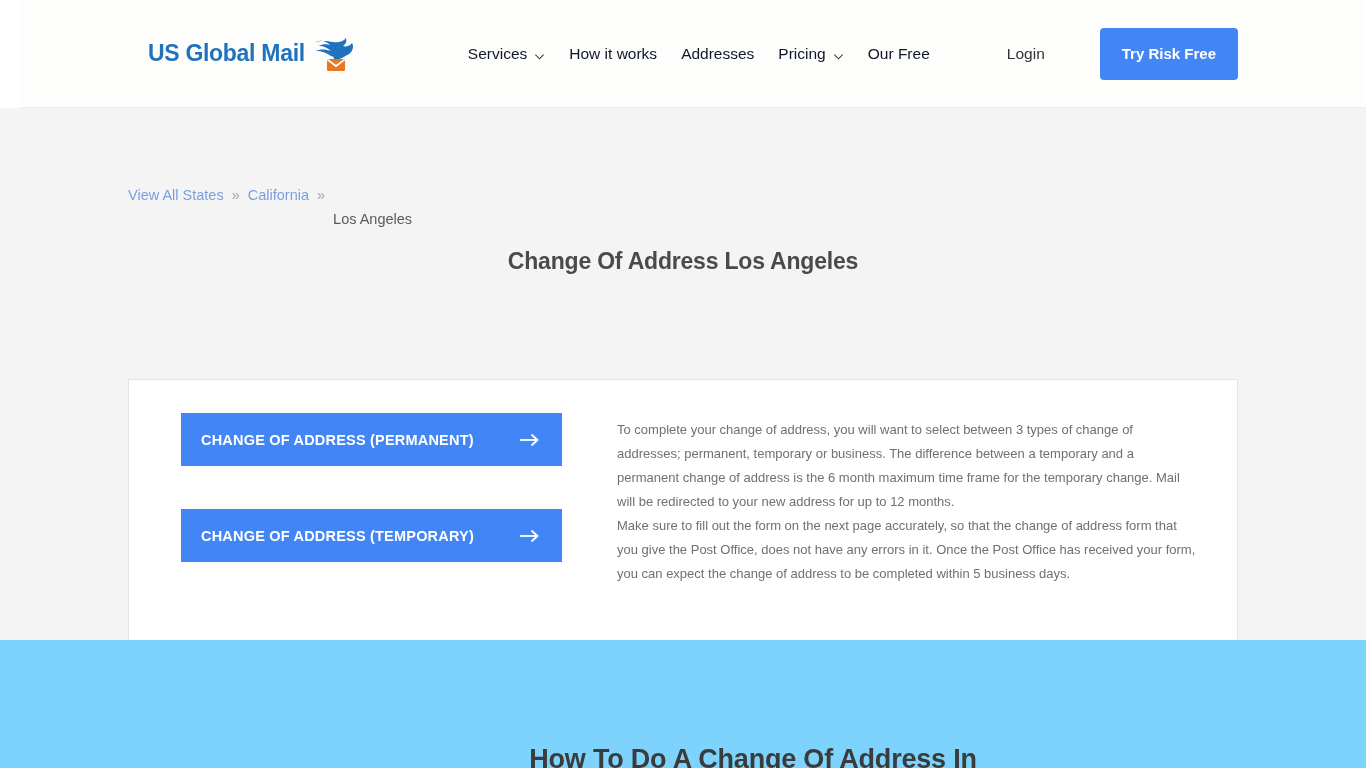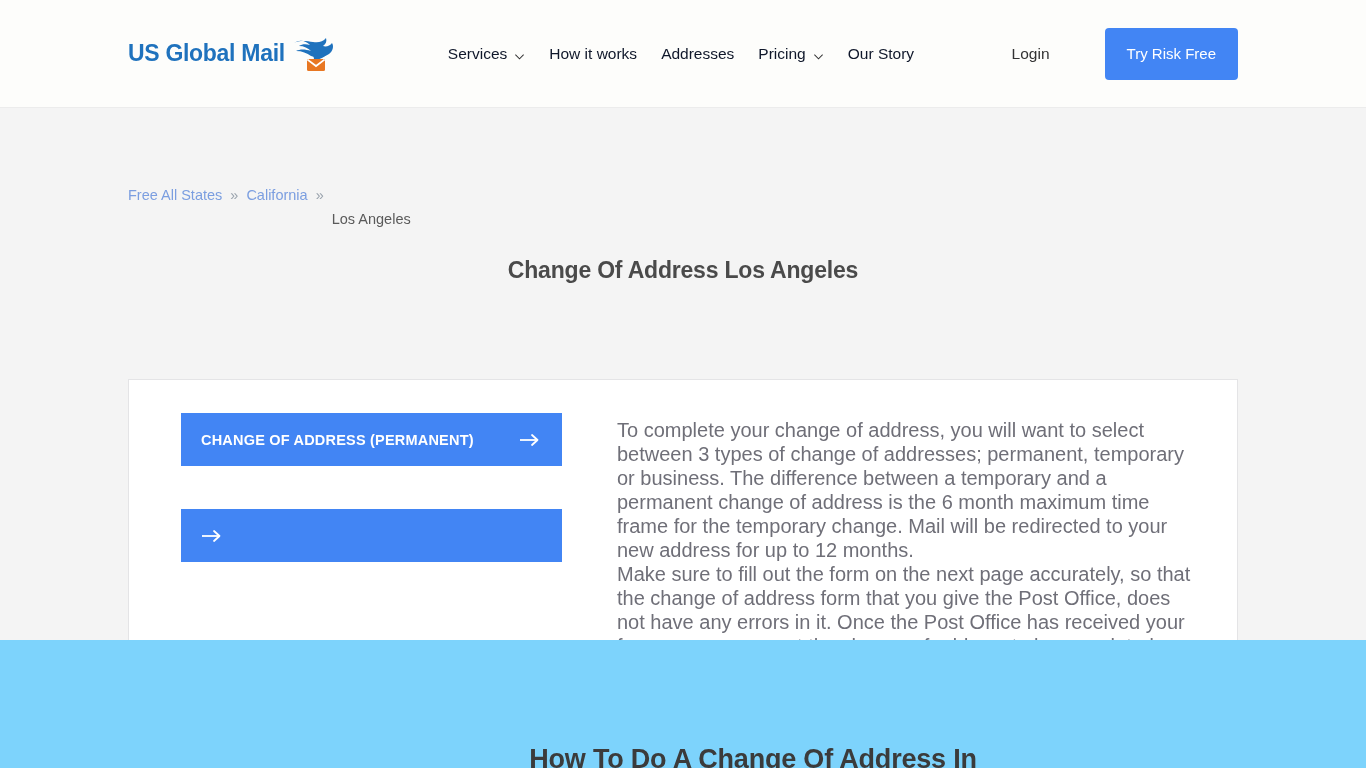--- a/index.html
+++ b/index.html
@@ -12,20 +12,21 @@
 
   
   .site-header{
     height:108px;
     background:#fdfdfb;
     border-bottom:1px solid #ececec;
     display:flex;
     align-items:center;
     padding:0 128px;
     position:relative;
+    margin-left:20px;
   }
   .logo{ display:flex; align-items:center; gap:6px; }
   .logo-text{
     font-size:23px;
     font-weight:bold;
     color:#1f72bd;
     letter-spacing:-0.3px;
     white-space:nowrap;
   }
   .logo-mark{ width:44px; height:40px; display:block; }
@@ -57,21 +58,21 @@
     font-size:15.5px;
     color:#333333;
     cursor:pointer;
     margin-right:43px;
     white-space:nowrap;
   }
   .cta-btn{
     background:#4285f4;
     color:#ffffff;
     font-size:15px;
-    font-weight:normal;
+    font-weight:bold;
     border:none;
     border-radius:4px;
     padding:0 22px;
     height:52px;
     cursor:pointer;
     white-space:nowrap;
     font-family:"Liberation Sans", sans-serif;
   }
 
   
@@ -92,21 +93,21 @@
   }
   .crumb-link{ color:#7b9ee0; cursor:pointer; }
   .crumb-sep{ color:#9aa3ad; margin:0 8px; }
   .crumb-current{ color:#5a5a5a;margin-top:48px; }
 
   .page-title{
     text-align:center;
     font-size:23px;
     font-weight:bold;
     color:#4a4a4a;
-    margin-top:30px;
+    margin-top:21px;
     letter-spacing:-0.2px;
   }
 
   
   .card{
     position:absolute;
     left:128px;
     top:271px;
     width:1110px;
     height:309px;
@@ -140,21 +141,21 @@
   }
   .choice-btn .arrow{
     width:21px; height:16px; flex:none;
   }
 
   .card-right{
     padding:38px 40px 0 28px;
     flex:1;
   }
   .body-para{
-    font-size:20px;
+    font-size:13px;
     line-height:24px;
     color:#6f6f78;
   }
   .body-para + .body-para{ }
 
   
   .white-section{
     background:#7dd3fc;
     height:128px;
     position:relative;
@@ -206,34 +207,34 @@
     </span>
     <span class="nav-item">
       <span>Pricing</span>
       <span class="chev">
         <svg viewBox="0 0 12 12" width="11" height="11" xmlns="http://www.w3.org/2000/svg">
           <path d="M1.5 4 L6 8.5 L10.5 4" fill="none" stroke="#333333" stroke-width="1.1"></path>
         </svg>
       </span>
     </span>
     <span class="nav-item">
-      <span>Our Story</span>
+      <span>Our Free</span>
     </span>
   </nav>
 
   <div class="header-right">
     <span class="login-link">Login</span>
     <button class="cta-btn">Try Risk Free</button>
   </div>
 </header>
 
 <section class="gray-section">
 
   <div class="breadcrumb">
-    <span class="crumb-link">Free All States</span>
+    <span class="crumb-link">View All States</span>
     <span class="crumb-sep">»</span>
     <span class="crumb-link">California</span>
     <span class="crumb-sep">»</span>
     <span class="crumb-current">Los Angeles</span>
   </div>
 
   <h1 class="page-title">Change Of Address Los Angeles</h1>
 
   <div class="card">
 
@@ -243,20 +244,21 @@
         <span>CHANGE OF ADDRESS (PERMANENT)</span>
         <span class="arrow">
           <svg viewBox="0 0 21 16" width="21" height="16" xmlns="http://www.w3.org/2000/svg">
             <path d="M1 8 H18" stroke="#ffffff" stroke-width="1.8" fill="none"></path>
             <path d="M13 3 L18.5 8 L13 13" stroke="#ffffff" stroke-width="1.8" fill="none" stroke-linecap="round" stroke-linejoin="round"></path>
           </svg>
         </span>
       </button>
 
       <button class="choice-btn">
+        <span>CHANGE OF ADDRESS (TEMPORARY)</span>
         <span class="arrow">
           <svg viewBox="0 0 21 16" width="21" height="16" xmlns="http://www.w3.org/2000/svg">
             <path d="M1 8 H18" stroke="#ffffff" stroke-width="1.8" fill="none"></path>
             <path d="M13 3 L18.5 8 L13 13" stroke="#ffffff" stroke-width="1.8" fill="none" stroke-linecap="round" stroke-linejoin="round"></path>
           </svg>
         </span>
       </button>
 
 
     </div>

